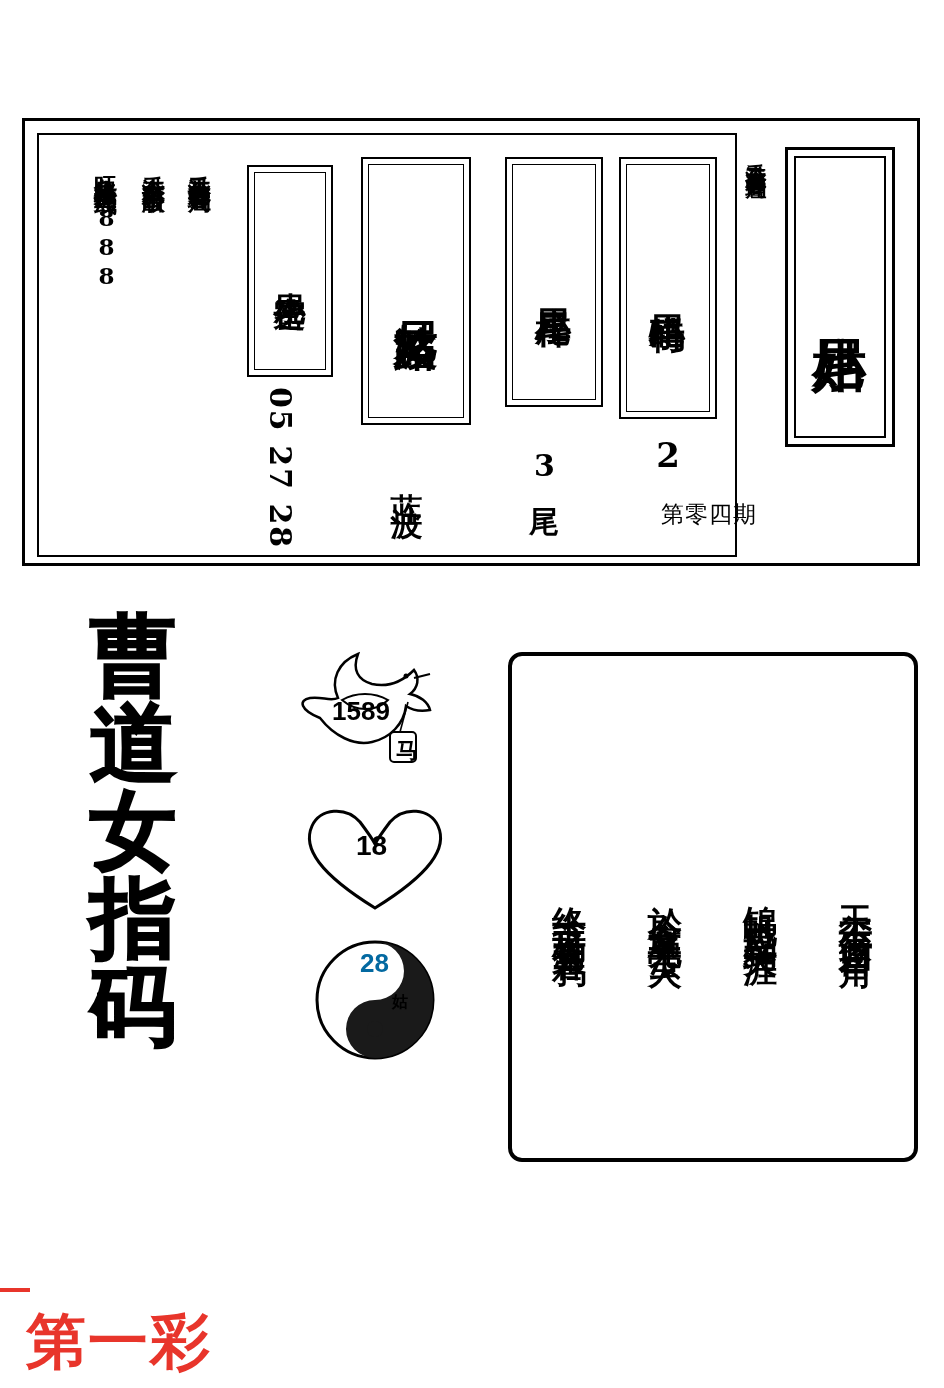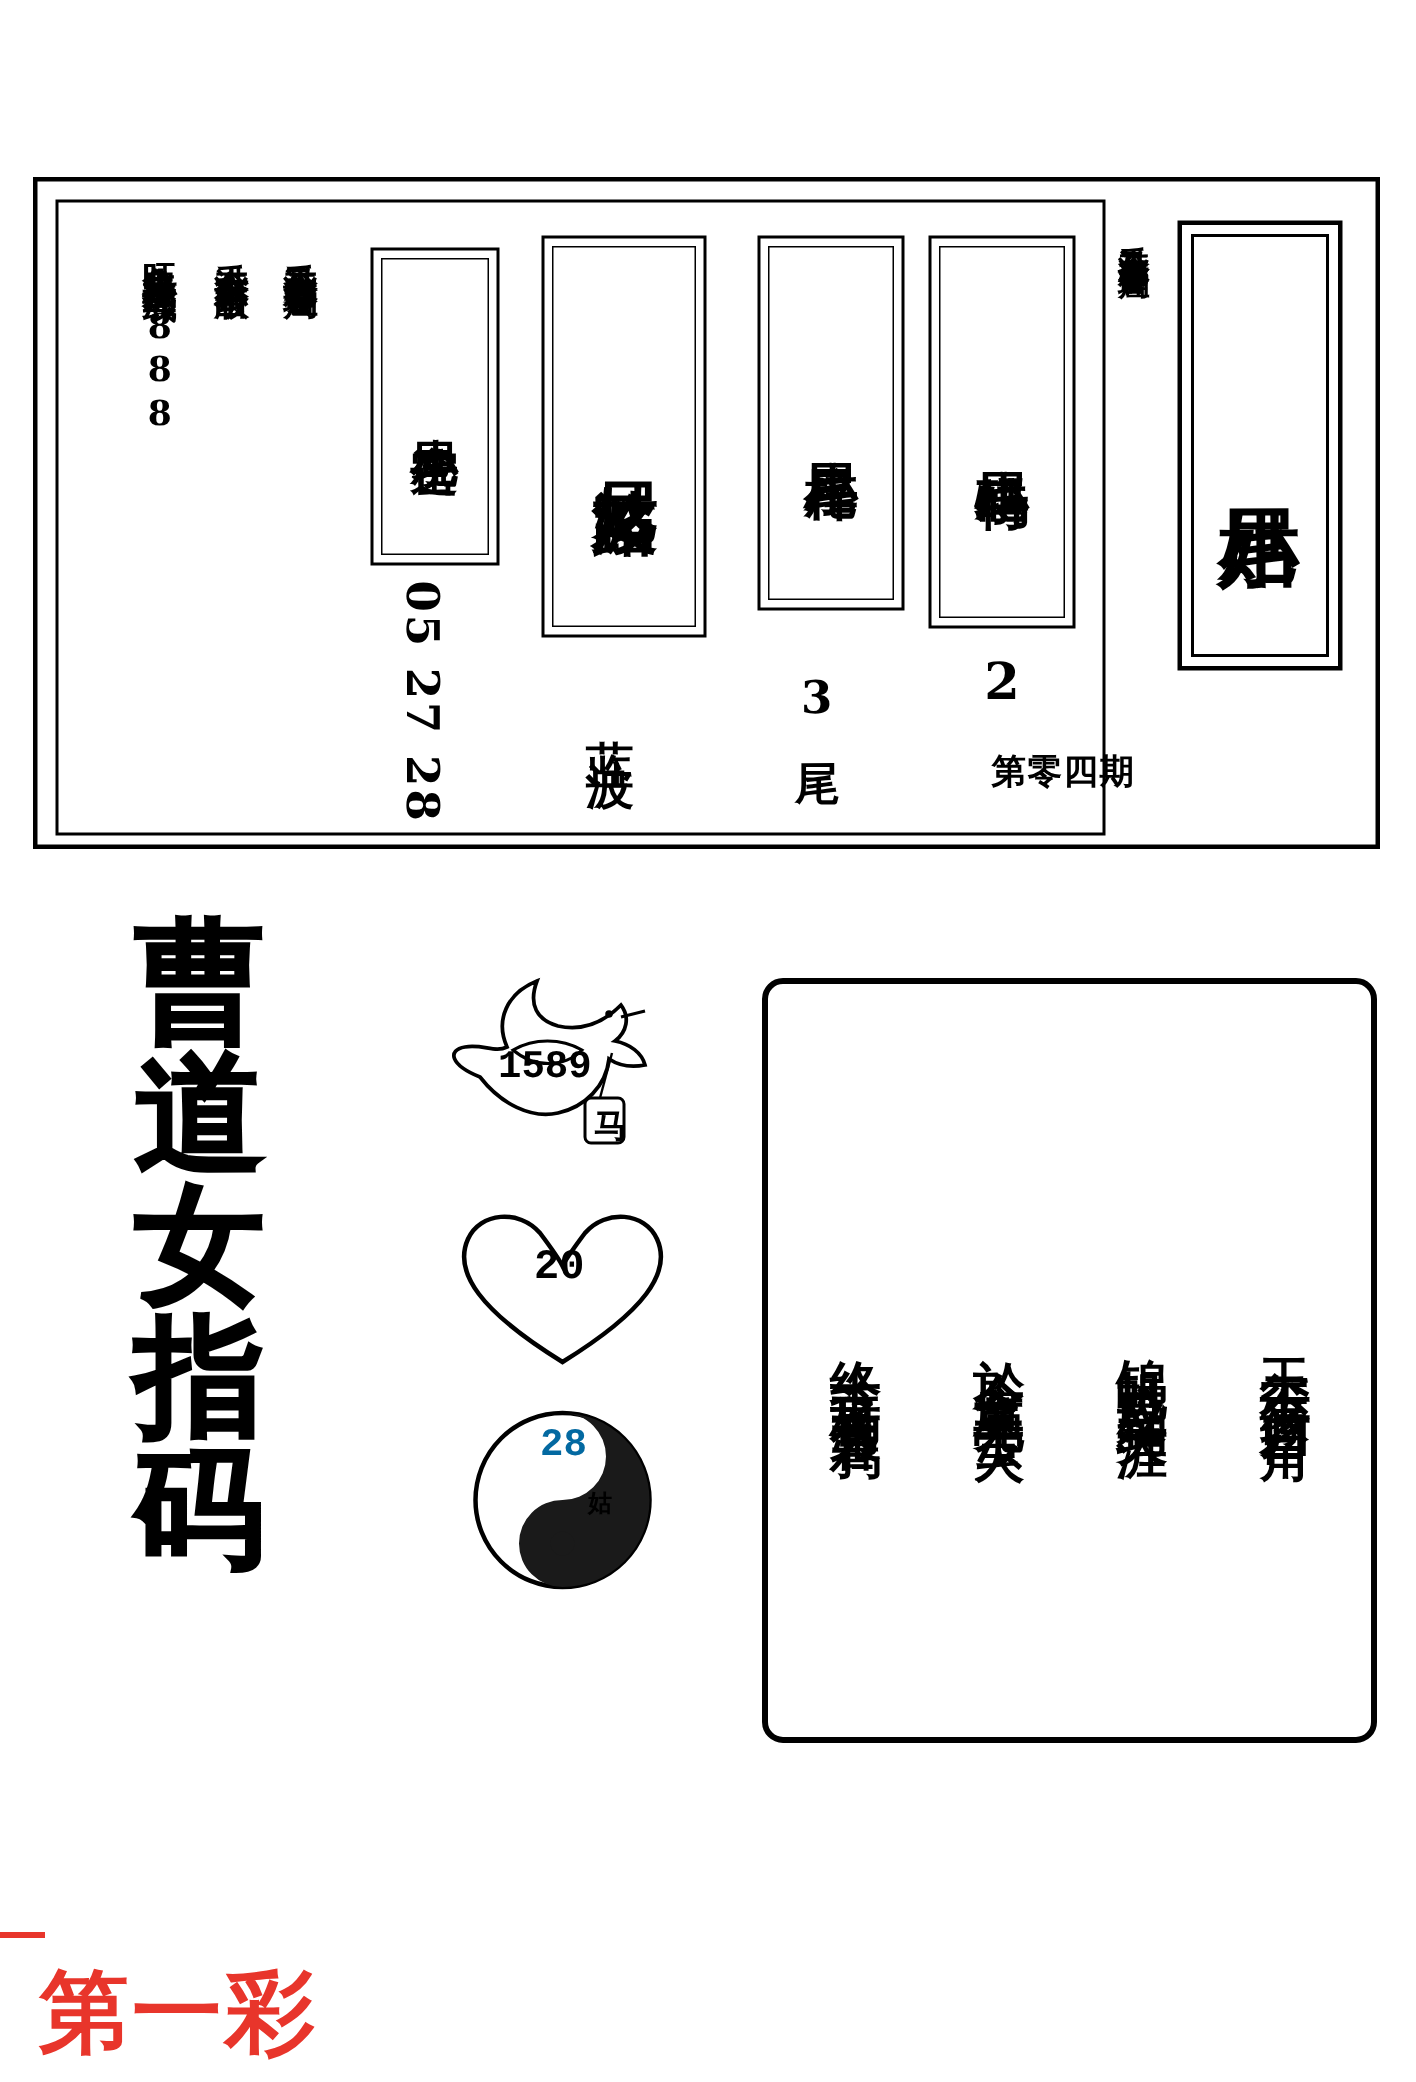--- a/index.html
+++ b/index.html
@@ -78,21 +78,21 @@
     right: 150px;
     top: 26px;
     font-size: 21px;
     font-weight: bold;
   }
   .issue {
     position: absolute;
     right: 160px;
     top: 378px;
     font-size: 23px;
-    font-weight: bold;
+    font-weight: normal;
     letter-spacing: 1px;
   }
 
   
   .col {
     position: absolute;
     box-sizing: border-box;
   }
   .cell-box {
     border: 2px solid #000;
@@ -138,21 +138,21 @@
 
   .icons {
     position: absolute;
     left: 280px;
     top: 640px;
     width: 190px;
     height: 430px;
   }
   .icon-num {
     position: absolute;
-    font-family: Liberation Mono, monospace;
+    font-family: Liberation Sans, sans-serif;
     font-weight: bold;
     color: #000;
   }
 
   .poem-box {
     position: absolute;
     left: 508px;
     top: 652px;
     width: 410px;
     height: 510px;
@@ -285,21 +285,21 @@
     <rect x="110" y="92" width="26" height="30" rx="4" fill="none" stroke="#000" stroke-width="2"></rect>
   </svg>
   <div class="icon-num" style="left:52px; top:56px; font-size:26px;">1589</div>
   <div class="icon-num" style="left:116px; top:96px; font-size:22px;">马</div>
 
   
   <svg width="190" height="130" viewBox="0 0 190 130" style="position:absolute; left:0; top:150;">
     <path d="M95 118 C40 84 22 58 32 36 C40 18 66 16 80 32 C86 40 92 48 95 54
              C98 48 104 40 110 32 C124 16 150 18 158 36 C168 58 150 84 95 118 Z" fill="none" stroke="#000" stroke-width="3"></path>
   </svg>
-  <div class="icon-num" style="left:76px; top:190px; font-size:28px;">20</div>
+  <div class="icon-num" style="left:76px; top:190px; font-size:28px;">18</div>
 
   
   <svg width="190" height="150" viewBox="0 0 190 150" style="position:absolute; left:0; top:288px;">
     <circle cx="95" cy="72" r="58" fill="#fff" stroke="#000" stroke-width="3"></circle>
     <path d="M95 14 A58 58 0 0 1 95 130 A29 29 0 0 1 95 72 A29 29 0 0 0 95 14 Z" fill="#1a1a1a"></path>
     <circle cx="95" cy="43" r="8" fill="#fff"></circle>
     <circle cx="95" cy="101" r="8" fill="#1a1a1a"></circle>
   </svg>
   <div class="icon-num" style="left:80px; top:308px; font-size:26px; color:#0369a1;">28</div>
   <div class="icon-num" style="left:112px; top:352px; font-size:16px;">姑</div>

